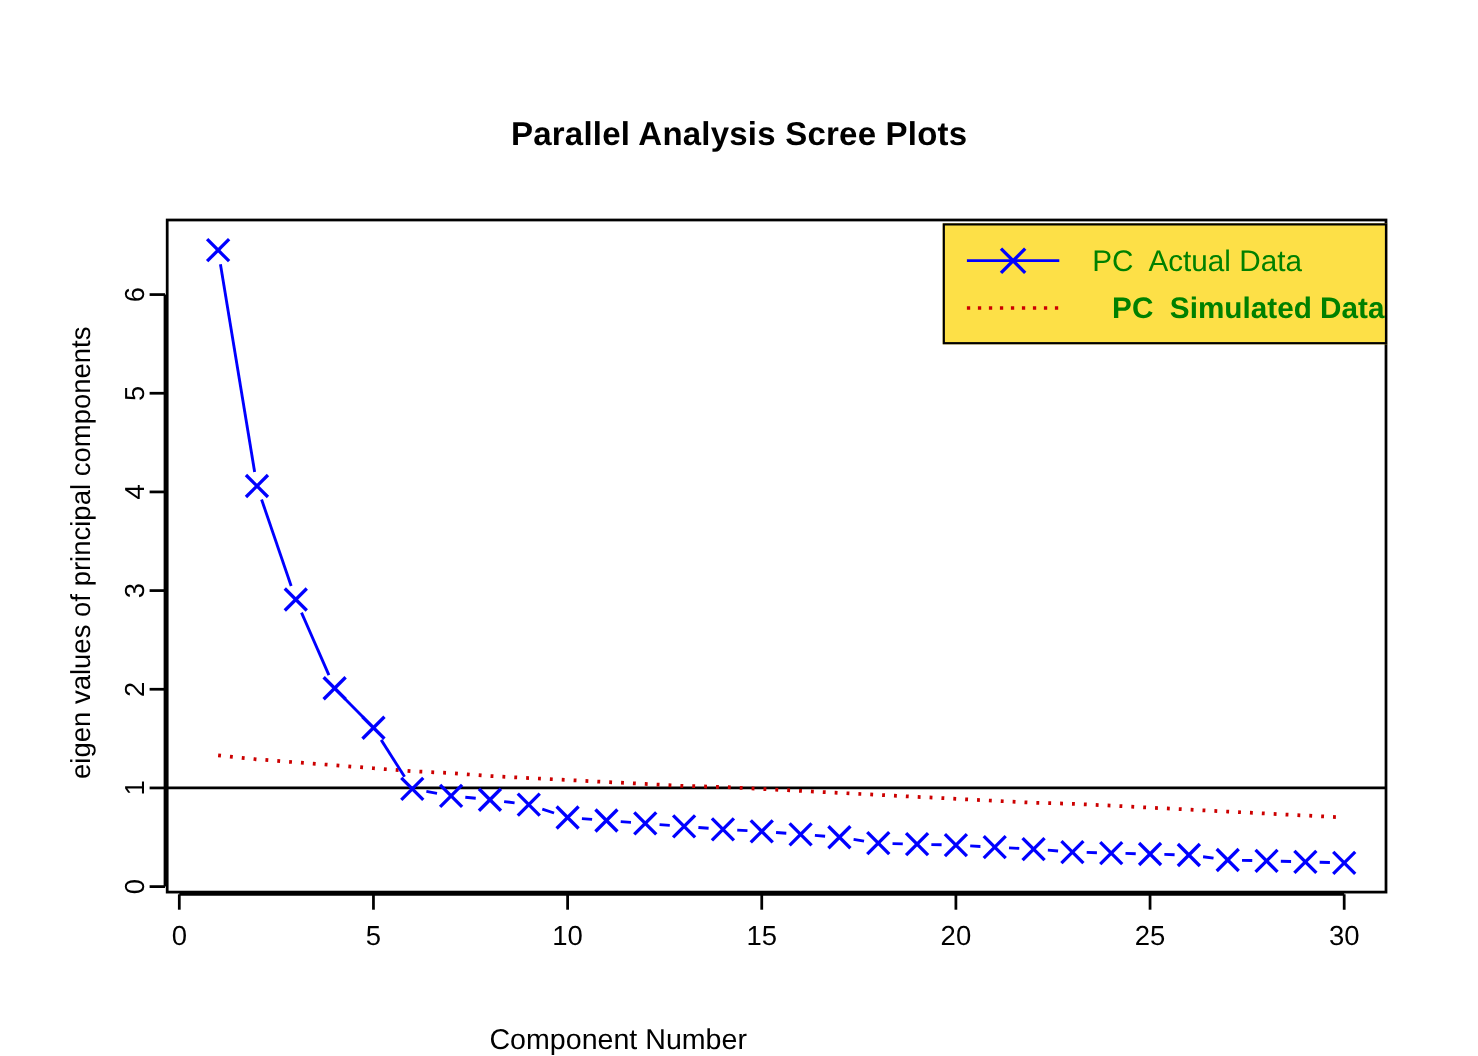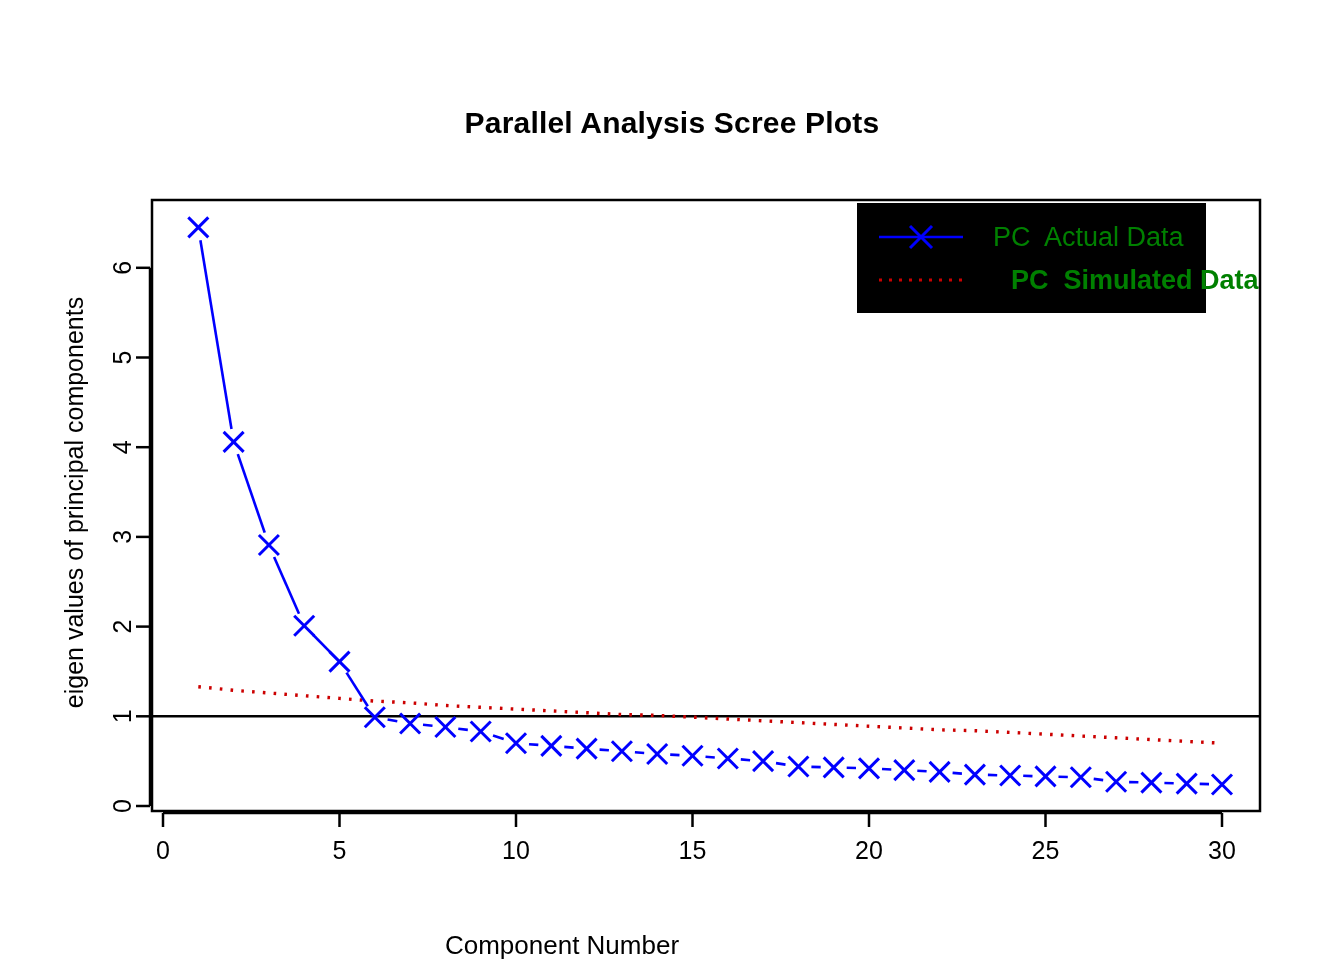--- a/index.html
+++ b/index.html
@@ -33,22 +33,22 @@
     text-align:center;font-size:26px;color:#000;
   }
 
   #plotsvg{position:absolute;left:0;top:0;}
 
   .tick-x{font-size:25px;fill:#000;text-anchor:middle;font-family:"Liberation Sans", sans-serif;}
   .tick-y{font-size:25px;fill:#000;font-family:"Liberation Sans", sans-serif;}
 
   .legend-box{
     position:absolute;
-    left:857px;top:155px;width:349px;height:110px;
-    background:#000000;
+    left:857px;top:155px;width:404px;height:110px;
+    background:#fde047;
     border:2px solid #000;
     box-sizing:border-box;
   }
   .legend-row{position:absolute;height:40px;display:flex;align-items:center;}
   #legrow0{left:18px;top:12px;}
   #legrow1{left:18px;top:55px;font-weight:bold;}
   .legend-key{width:88px;height:30px;position:relative;flex:none;}
   .legend-text{
     font-size:27px;color:#008000;white-space:pre;
     font-family:"Liberation Sans", sans-serif;

